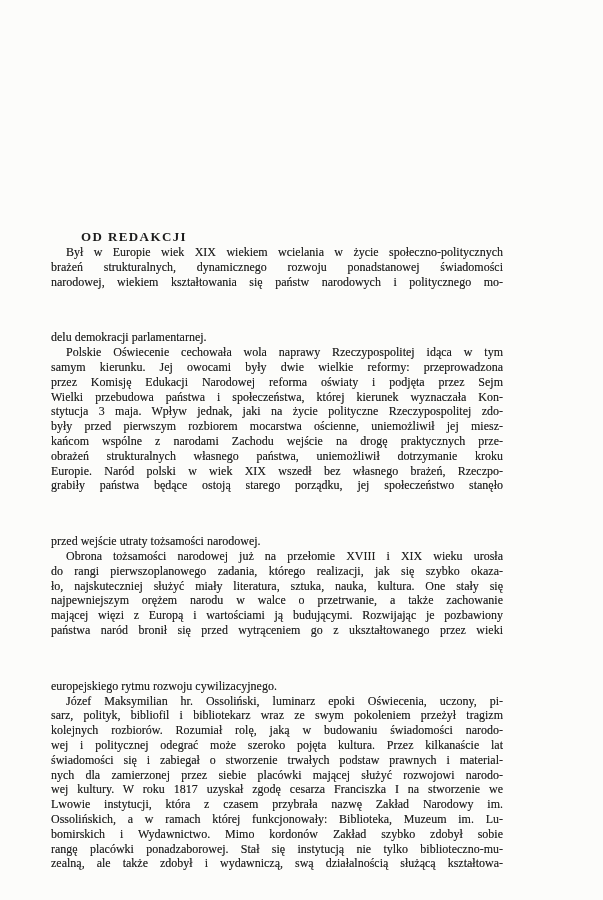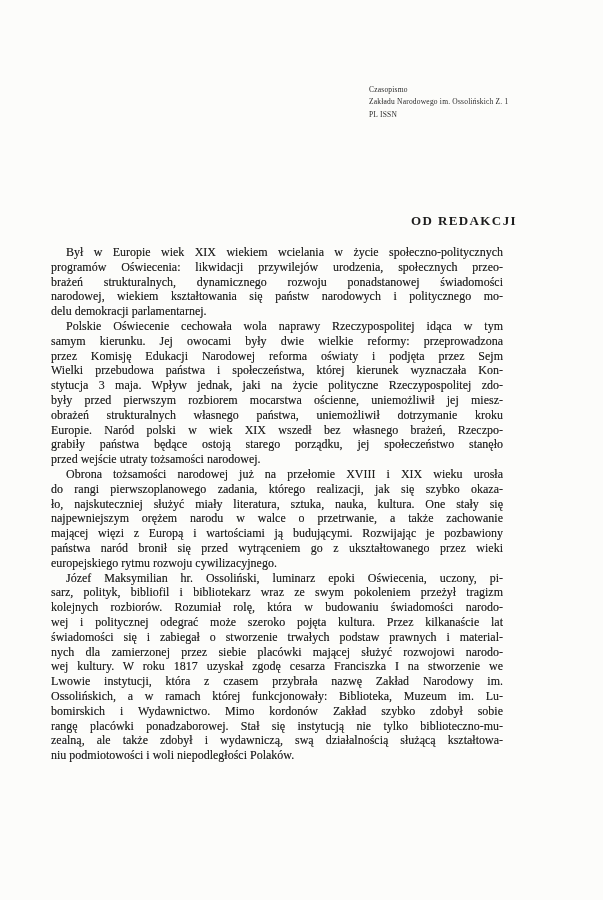--- a/index.html
+++ b/index.html
@@ -16,82 +16,77 @@
     left: 369px; top: 84px;
     font-size: 7.5px;
     line-height: 11.5px;
     letter-spacing: 0.2px;
     color: #2a2a2a;
   }
   .imprint .issn { margin-top: 2px; }
   .doc-title {
     position: absolute;
     left: 65px; top: 213px; width: 452px;
-    margin: 0;
-    text-align: right;
+    margin: 16px;
+    text-align: left;
     font-size: 13px;
     font-weight: bold;
     letter-spacing: 1.4px;
     color: #1c1c1c;
   }
   .body-text {
     position: absolute;
     left: 51px; top: 245px; width: 452px;
     font-size: 12px;
     line-height: 14.8px;
     text-shadow: 0 0 0.4px rgba(20,20,20,0.5);
   }
   .body-text .line {
     height: 14.8px;
     overflow: hidden;
     text-align: justify;
     text-align-last: justify;
   }
   .body-text .line.para-first { text-indent: 15px; }
-  .body-text .line.para-last { text-align-last: left; }
+  .body-text .line.para-last { text-align-last: left; margin-top: 41px; }
 </style>
 </head>
 <body>
 
 <div class="page">
 
-  <div class="imprint">
-    <div>Czasopismo</div>
-    <div>Zakładu Narodowego im. Ossolińskich Z. 1</div>
-    <div class="issn">PL ISSN</div>
-  </div>
 
   <h1 class="doc-title">OD REDAKCJI</h1>
 
   <div class="body-text" id="body-text">
       <div class="line para-first">Był w Europie wiek XIX wiekiem wcielania w życie społeczno-politycznych</div>
-      <div class="line">programów Oświecenia: likwidacji przywilejów urodzenia, społecznych przeo-</div>
       <div class="line">brażeń strukturalnych, dynamicznego rozwoju ponadstanowej świadomości</div>
       <div class="line">narodowej, wiekiem kształtowania się państw narodowych i politycznego mo-</div>
       <div class="line para-last">delu demokracji parlamentarnej.</div>
       <div class="line para-first">Polskie Oświecenie cechowała wola naprawy Rzeczypospolitej idąca w tym</div>
       <div class="line">samym kierunku. Jej owocami były dwie wielkie reformy: przeprowadzona</div>
       <div class="line">przez Komisję Edukacji Narodowej reforma oświaty i podjęta przez Sejm</div>
       <div class="line">Wielki przebudowa państwa i społeczeństwa, której kierunek wyznaczała Kon-</div>
       <div class="line">stytucja 3 maja. Wpływ jednak, jaki na życie polityczne Rzeczypospolitej zdo-</div>
       <div class="line">były przed pierwszym rozbiorem mocarstwa ościenne, uniemożliwił jej miesz-</div>
+      <div class="line">kańcom wspólne z narodami Zachodu wejście na drogę praktycznych prze-</div>
       <div class="line">obrażeń strukturalnych własnego państwa, uniemożliwił dotrzymanie kroku</div>
       <div class="line">Europie. Naród polski w wiek XIX wszedł bez własnego brażeń, Rzeczpo-</div>
       <div class="line">grabiły państwa będące ostoją starego porządku, jej społeczeństwo stanęło</div>
       <div class="line para-last">przed wejście utraty tożsamości narodowej.</div>
       <div class="line para-first">Obrona tożsamości narodowej już na przełomie XVIII i XIX wieku urosła</div>
       <div class="line">do rangi pierwszoplanowego zadania, którego realizacji, jak się szybko okaza-</div>
       <div class="line">ło, najskuteczniej służyć miały literatura, sztuka, nauka, kultura. One stały się</div>
       <div class="line">najpewniejszym orężem narodu w walce o przetrwanie, a także zachowanie</div>
       <div class="line">mającej więzi z Europą i wartościami ją budującymi. Rozwijając je pozbawiony</div>
       <div class="line">państwa naród bronił się przed wytrąceniem go z ukształtowanego przez wieki</div>
       <div class="line para-last">europejskiego rytmu rozwoju cywilizacyjnego.</div>
       <div class="line para-first">Józef Maksymilian hr. Ossoliński, luminarz epoki Oświecenia, uczony, pi-</div>
       <div class="line">sarz, polityk, bibliofil i bibliotekarz wraz ze swym pokoleniem przeżył tragizm</div>
-      <div class="line">kolejnych rozbiorów. Rozumiał rolę, która w budowaniu świadomości narodo-</div>
+      <div class="line">kolejnych rozbiorów. Rozumiał rolę, jaką w budowaniu świadomości narodo-</div>
       <div class="line">wej i politycznej odegrać może szeroko pojęta kultura. Przez kilkanaście lat</div>
       <div class="line">świadomości się i zabiegał o stworzenie trwałych podstaw prawnych i material-</div>
       <div class="line">nych dla zamierzonej przez siebie placówki mającej służyć rozwojowi narodo-</div>
       <div class="line">wej kultury. W roku 1817 uzyskał zgodę cesarza Franciszka I na stworzenie we</div>
       <div class="line">Lwowie instytucji, która z czasem przybrała nazwę Zakład Narodowy im.</div>
       <div class="line">Ossolińskich, a w ramach której funkcjonowały: Biblioteka, Muzeum im. Lu-</div>
       <div class="line">bomirskich i Wydawnictwo. Mimo kordonów Zakład szybko zdobył sobie</div>
       <div class="line">rangę placówki ponadzaborowej. Stał się instytucją nie tylko biblioteczno-mu-</div>
       <div class="line">zealną, ale także zdobył i wydawniczą, swą działalnością służącą kształtowa-</div>
       <div class="line para-last">niu podmiotowości i woli niepodległości Polaków.</div>

